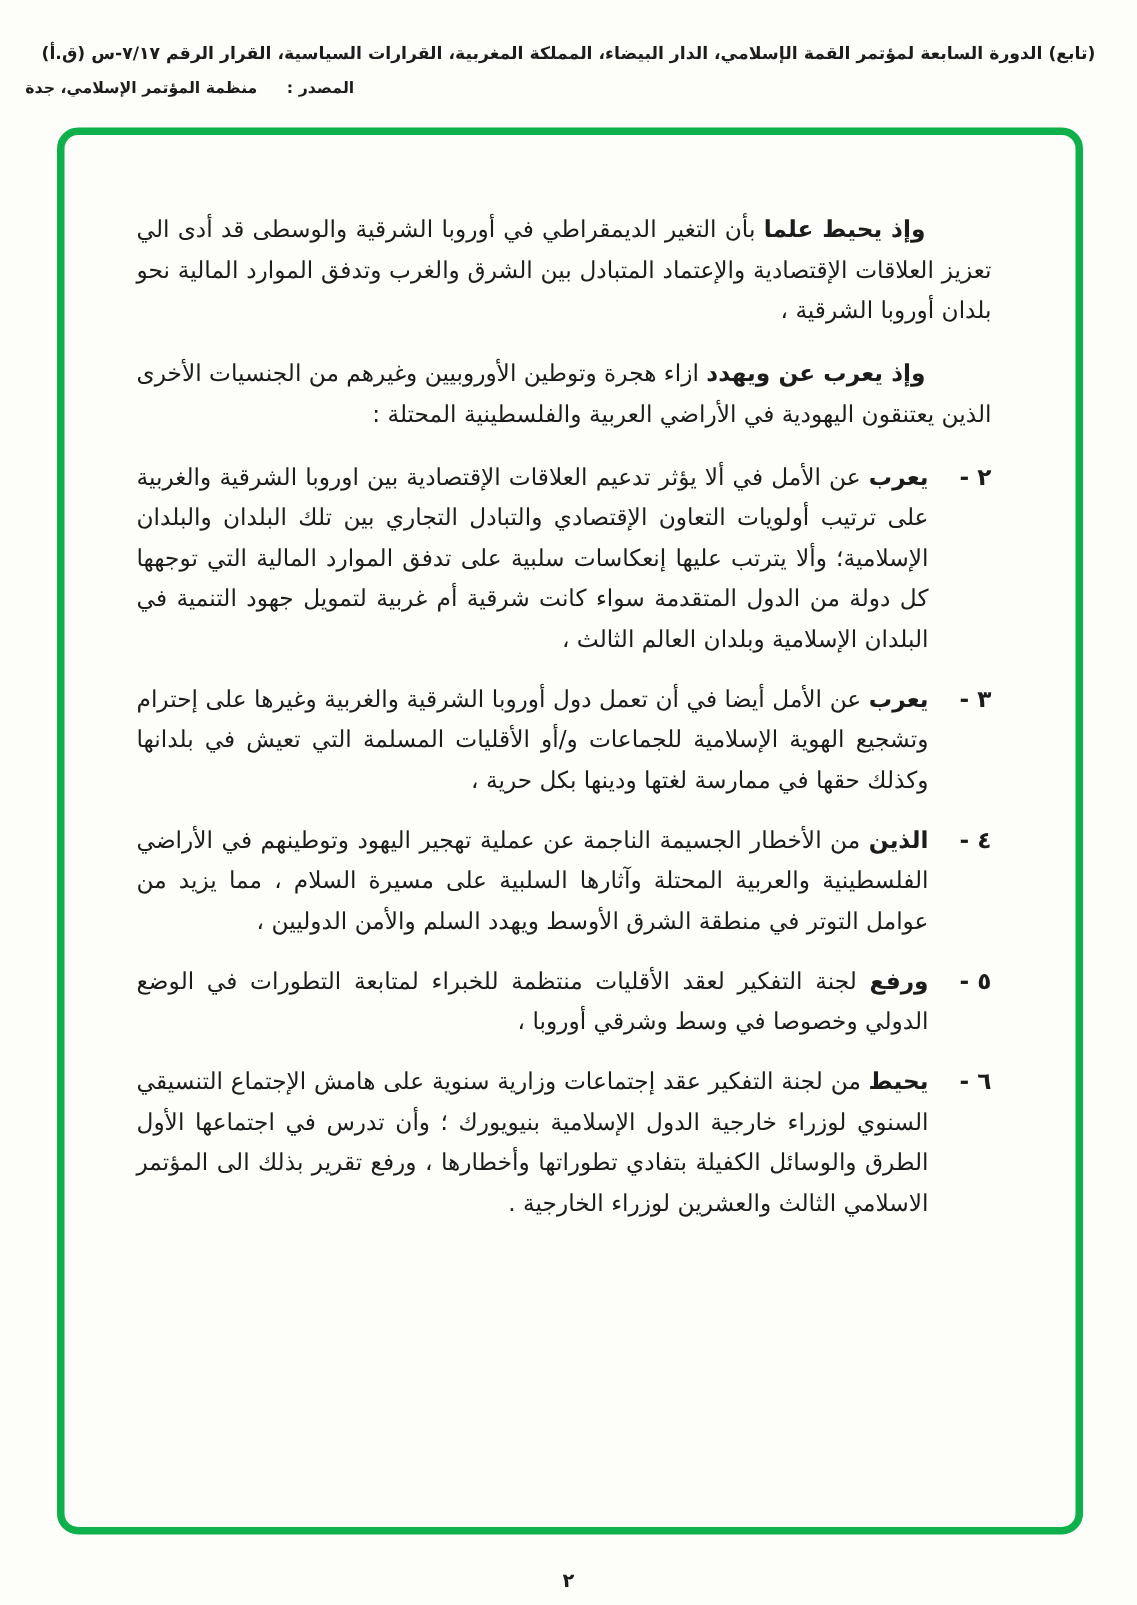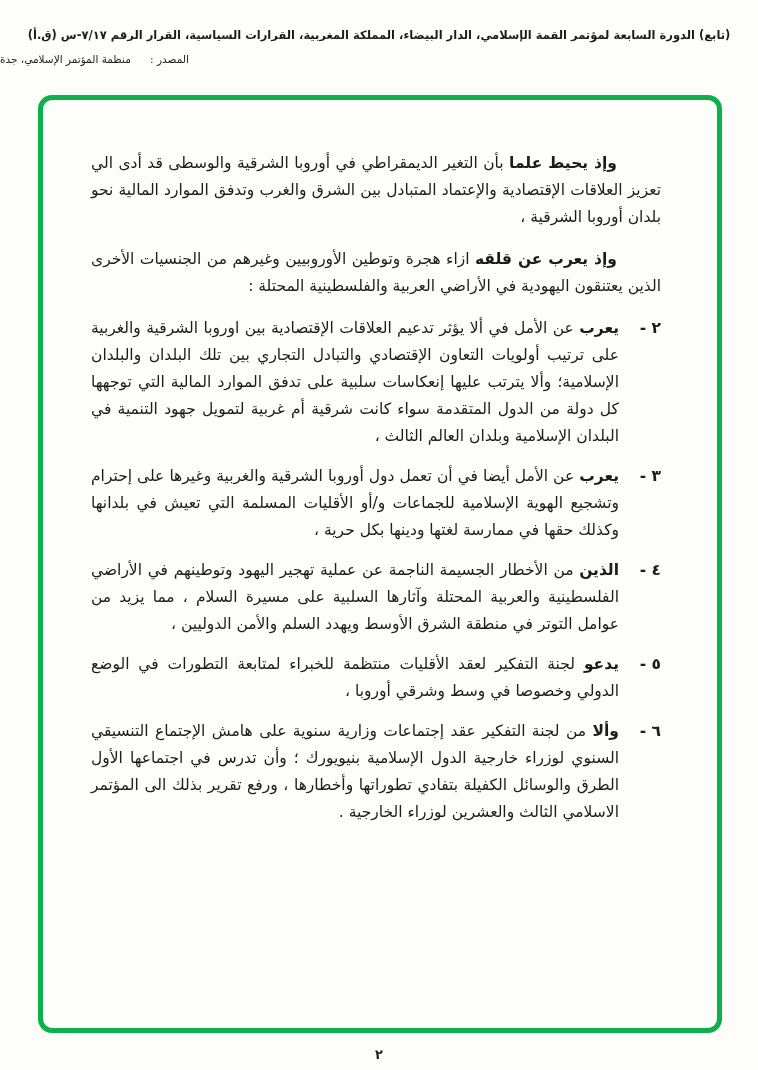--- a/index.html
+++ b/index.html
@@ -24,30 +24,30 @@
   }
   .header-line1 {
     font-size: 11.5px;
     font-weight: bold;
     white-space: nowrap;
     letter-spacing: 0.2px;
   }
   .header-line2 {
     margin-top: 11px;
     font-size: 10.5px;
-    font-weight: normal;
-    text-align: left;
+    font-weight: bold;
+    text-align: center;
     padding-right: 505px;
     white-space: nowrap;
   }
   .src-label { margin-left: 16px; }
   .green-frame {
     position: absolute;
     left: 38px;
-    top: 95px;
+    top: 85px;
     width: 684px;
     height: 938px;
     border: 5px solid var(--frame-green, #0db04b);
     border-radius: 14px;
     background: #fdfdfa;
     overflow: hidden;
   }
   .content {
     padding: 50px 56px 0 48px;
     font-size: 15.5px;
@@ -98,21 +98,21 @@
 
   <main class="green-frame">
     <div class="content">
 
       <p class="para preamble">
         <strong class="lead">وإذ يحيط علما</strong>
         <span>بأن التغير الديمقراطي في أوروبا الشرقية والوسطى قد أدى الي تعزيز العلاقات الإقتصادية والإعتماد المتبادل بين الشرق والغرب وتدفق الموارد المالية نحو بلدان أوروبا الشرقية ،</span>
       </p>
 
       <p class="para preamble">
-        <strong class="lead">وإذ يعرب عن قلقه</strong>
+        <strong class="lead">وإذ يعرب عن ويهدد</strong>
         <span>ازاء هجرة وتوطين الأوروبيين وغيرهم من الجنسيات الأخرى الذين يعتنقون اليهودية في الأراضي العربية والفلسطينية المحتلة :</span>
       </p>
 
 
       <div class="item">
         <span class="num">٢ -</span>
         <p class="item-body">
           <strong class="lead">يعرب</strong>
           <span>عن الأمل في ألا يؤثر تدعيم العلاقات الإقتصادية بين اوروبا الشرقية والغربية على ترتيب أولويات التعاون الإقتصادي والتبادل التجاري بين تلك البلدان والبلدان الإسلامية؛ وألا يترتب عليها إنعكاسات سلبية على تدفق الموارد المالية التي توجهها كل دولة من الدول المتقدمة سواء كانت شرقية أم غربية لتمويل جهود التنمية في البلدان الإسلامية وبلدان العالم الثالث ،</span>
         </p>
@@ -130,29 +130,29 @@
         <span class="num">٤ -</span>
         <p class="item-body">
           <strong class="lead">الذين</strong>
           <span>من الأخطار الجسيمة الناجمة عن عملية تهجير اليهود وتوطينهم في الأراضي الفلسطينية والعربية المحتلة وآثارها السلبية على مسيرة السلام ، مما يزيد من عوامل التوتر في منطقة الشرق الأوسط ويهدد السلم والأمن الدوليين ،</span>
         </p>
       </div>
 
       <div class="item">
         <span class="num">٥ -</span>
         <p class="item-body">
-          <strong class="lead">يدعو</strong>
+          <strong class="lead">ورفع</strong>
           <span>لجنة التفكير لعقد الأقليات منتظمة للخبراء لمتابعة التطورات في الوضع الدولي وخصوصا في وسط وشرقي أوروبا ،</span>
         </p>
       </div>
 
       <div class="item">
         <span class="num">٦ -</span>
         <p class="item-body">
-          <strong class="lead">وألا</strong>
+          <strong class="lead">يحيط</strong>
           <span>من لجنة التفكير عقد إجتماعات وزارية سنوية على هامش الإجتماع التنسيقي السنوي لوزراء خارجية الدول الإسلامية بنيويورك ؛ وأن تدرس في اجتماعها الأول الطرق والوسائل الكفيلة بتفادي تطوراتها وأخطارها ، ورفع تقرير بذلك الى المؤتمر الاسلامي الثالث والعشرين لوزراء الخارجية .</span>
         </p>
       </div>
 
     </div>
   </main>
 
   <footer class="doc-footer">
     <span class="page-num">٢</span>
   </footer>

